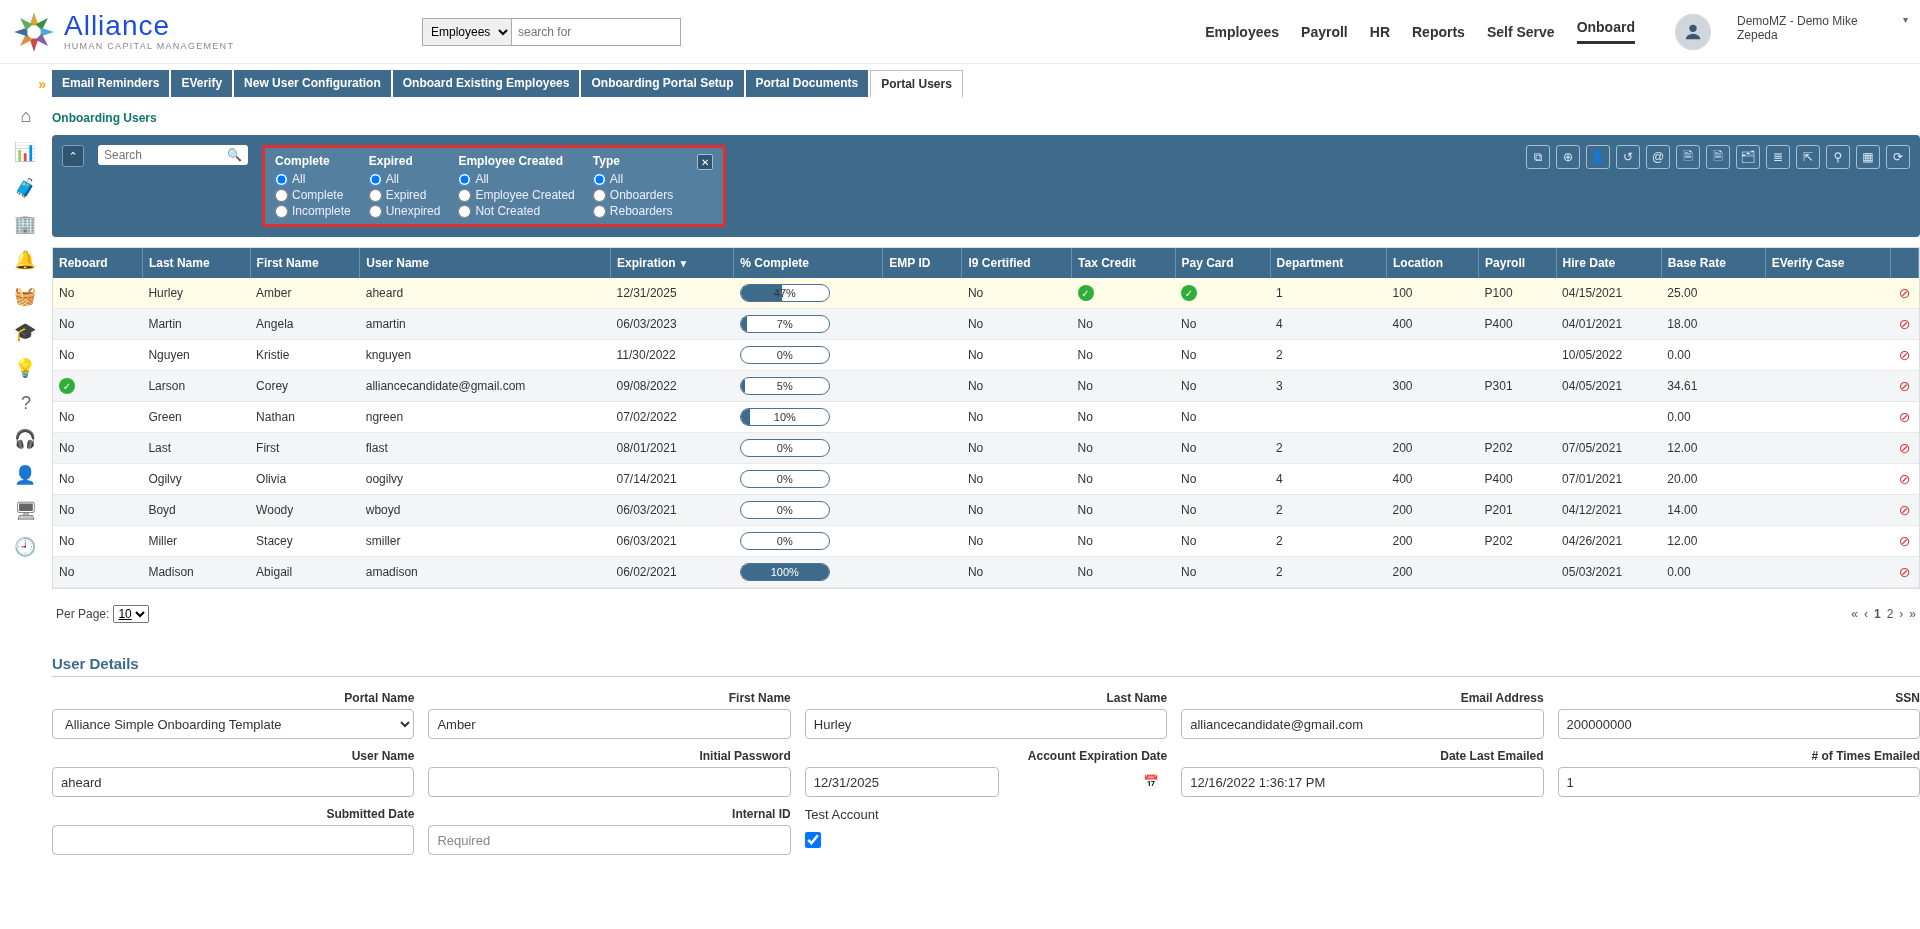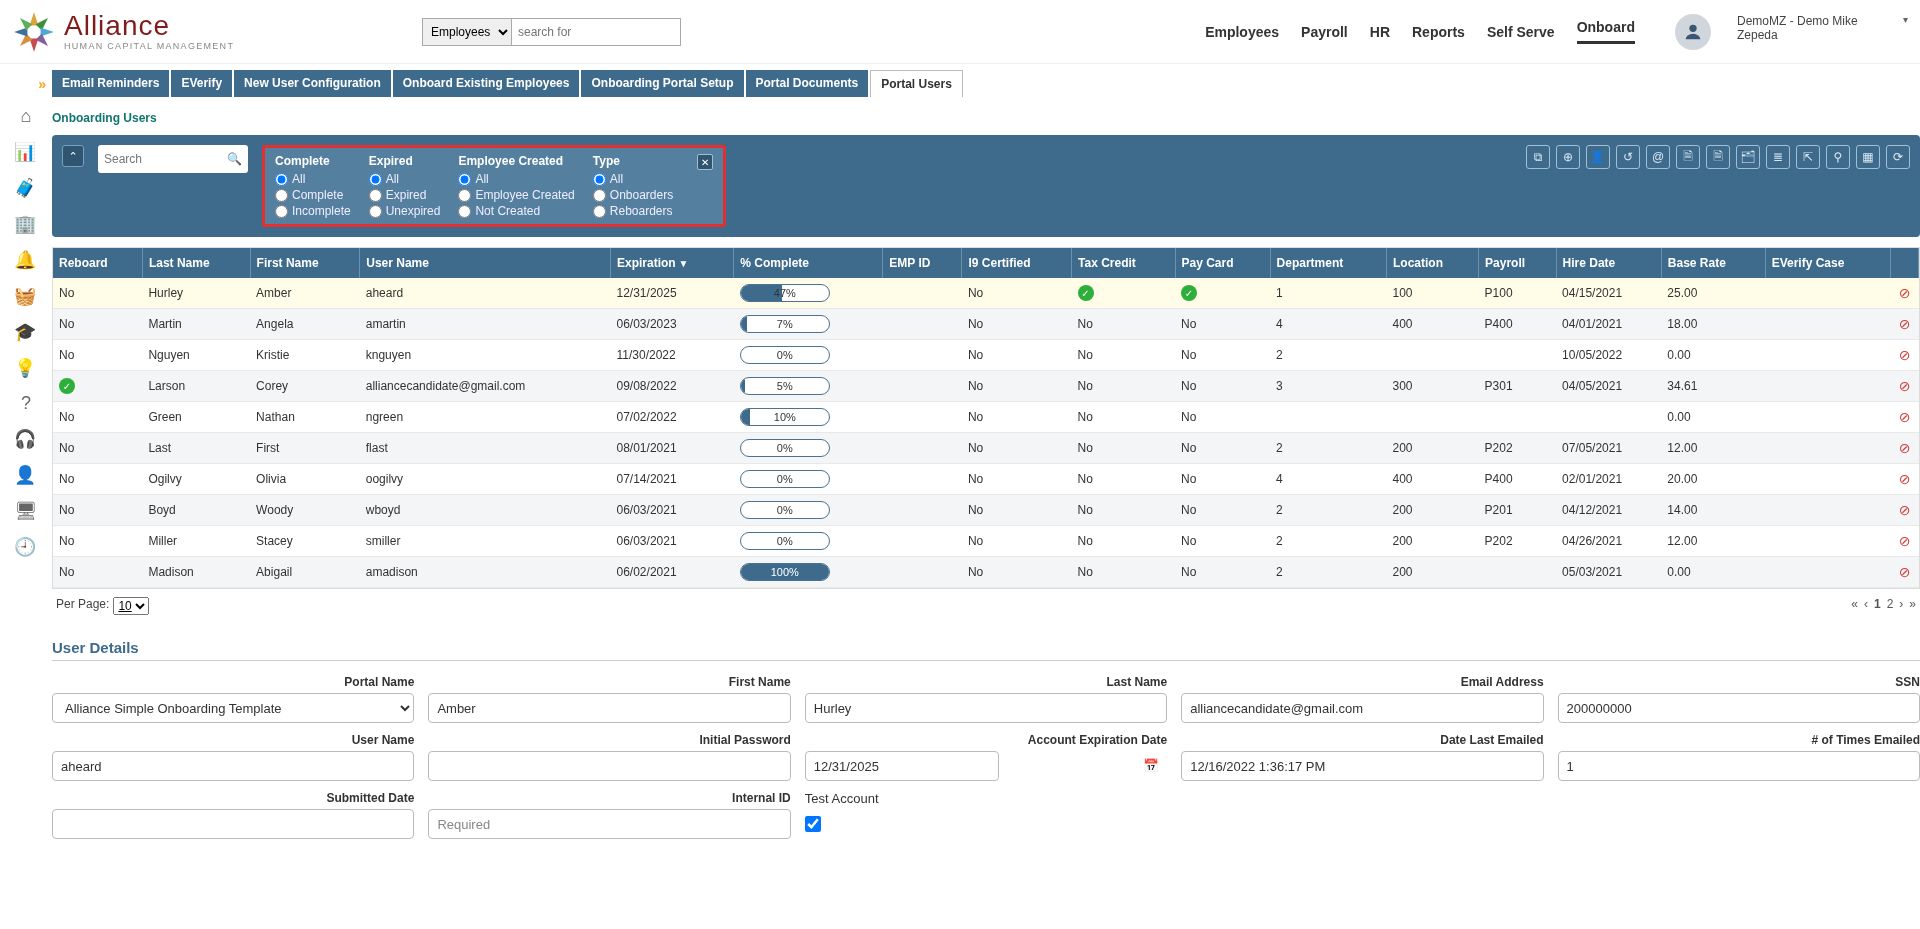--- a/index.html
+++ b/index.html
@@ -4,21 +4,21 @@
 <style>
 * { box-sizing: border-box; margin: 0; padding: 0; font-family: Arial, sans-serif; }
 html, body { height: 100%; width: 100%; }
 body { display: flex; flex-direction: column; color: #333; font-size: 13px; background: #fff; overflow:hidden;}
 
 
 .topbar { display: flex; align-items: center; height: 64px; padding: 0 12px; border-bottom: 1px solid #eee; }
 .logo-area { display: flex; align-items: center; gap: 8px; width: 270px; }
 .logo-mark { width: 44px; height: 44px; }
 .logo-text { display: flex; flex-direction: column; line-height: 1; }
-.logo-text .name { font-size: 28px; letter-spacing: 1px; color: #7f1d1d; font-weight: 400; }
+.logo-text .name { font-size: 28px; letter-spacing: 1px; color: #1d4ed8; font-weight: 400; }
 .logo-text .sub { font-size: 9px; letter-spacing: 1.3px; color: #888; margin-top: 2px; }
 
 .search-area { display:flex; align-items:center; margin-left: 140px; }
 .scope-select { border:1px solid #aaa; font-size:12px; height:28px; padding:0 4px; border-right:none; }
 .search-scope-input { height:28px; width:170px; border:1px solid #aaa; padding:0 6px; font-size:12px; color:#888;}
 
 .main-nav { margin-left:auto; display:flex; gap:22px; align-items:center; }
 .main-nav a { font-size:14px; color:#333; text-decoration:none; font-weight:600; cursor:pointer; }
 .main-nav a.active { border-bottom:3px solid #333; padding-bottom:6px; }
 
@@ -38,21 +38,21 @@
 
 .subtabs { display:flex; gap:2px; padding:6px 0 0 0; }
 .subtabs .tab { background:#3e6b8c; color:#fff; font-size:12px; font-weight:600; padding:6px 10px; cursor:pointer; }
 .subtabs .tab.active { background:#fff; color:#333; border:1px solid #bbb; border-bottom:none; }
 
 .page-title { font-size:12px; font-weight:700; margin:14px 0 10px 0; color:#0f766e; }
 
 
 .filterbar { background:#3e6b8c; border-radius:4px; padding:10px; display:flex; align-items:flex-start; gap:14px; position:relative;}
 .filterbar .collapse-btn { width:22px; height:22px; background:#2f5570; border:1px solid #77a0bf; color:#fff; display:flex;align-items:center;justify-content:center; font-size:11px; cursor:pointer; border-radius:3px; }
-.filterbar .search-box { background:#fff; height:28px; width:150px; display:flex; align-items:center; padding:0 6px; border-radius:3px; }
+.filterbar .search-box { background:#fff; height:20px; width:150px; display:flex; align-items:center; padding:0 6px; border-radius:3px; }
 .filterbar .search-box input { border:none; outline:none; font-size:12px; color:#888; width:100%; }
 .filterbar .search-box .mag { color:#888; font-size:12px; }
 
 .filter-groups-box { border:3px solid #e03030; background:#547f9f; padding:6px 10px; display:flex; gap:18px; position:relative; border-radius:2px;}
 .filter-col { display:flex; flex-direction:column; gap:2px; font-size:12px; color:#fff; }
 .filter-col .fhead { font-weight:700; margin-bottom:2px; }
 .filter-col label { display:flex; align-items:center; gap:4px; font-size:12px; color:#eef; white-space:nowrap;}
 .filter-close { width:16px; height:16px; background:#2f5570; border:1px solid #a0c0d8; color:#fff; font-size:10px; display:flex;align-items:center;justify-content:center;cursor:pointer; margin-left:6px; border-radius:2px; align-self:flex-start;}
 
 .toolbar-icons { margin-left:auto; display:flex; gap:6px; align-items:center; }
@@ -68,21 +68,21 @@
 table.grid tbody tr:nth-child(even){ background:#f3f5f7; }
 table.grid tbody tr.selected { background:#fffde8; }
 .check-green { display:inline-flex; width:16px; height:16px; border-radius:50%; background:#2eae3a; color:#fff; align-items:center; justify-content:center; font-size:10px;}
 .del-icon { color:#d43c3c; font-size:14px; cursor:pointer; display:flex; justify-content:center;}
 .progress { width:90px; height:18px; border:1px solid #4b7290; border-radius:10px; position:relative; background:#fff; overflow:hidden;}
 .progress .bar { height:100%; background:#3e6b8c; }
 .progress .lbl { position:absolute; left:0; right:0; top:0; bottom:0; display:flex; align-items:center; justify-content:center; font-size:11px; color:#333;}
 .progress.full .lbl { color:#fff; }
 
 
-.pager-row { display:flex; align-items:flex-start; padding:8px 4px; font-size:12px; color:#444;}
+.pager-row { display:flex; align-items:center; padding:16px 4px; font-size:12px; color:#444;}
 .pager-row select { font-size:12px; margin-left:4px;text-decoration:underline; }
 .pager-right { margin-left:auto; display:flex; align-items:center; gap:6px; color:#555;}
 .pager-right .pg { cursor:pointer; }
 .pager-right .current { font-weight:700; }
 
 
 .details-title { color:#3e6b8c; font-size:15px; font-weight:700; margin:16px 0 4px 0; border-bottom:1px solid #ccc; padding-bottom:4px;}
 .details-grid { display:grid; grid-template-columns: repeat(5, 1fr); gap:10px 14px; margin-top:10px; }
 .field { display:flex; flex-direction:column; gap:4px; }
 .field label { font-size:12px; font-weight:700; color:#333;text-align:right; }
@@ -458,21 +458,21 @@
                   <div class="lbl">0%</div>
                 </div>
               </td>
               <td></td>
               <td>No</td>
               <td>No</td>
               <td>No</td>
               <td>4</td>
               <td>400</td>
               <td>P400</td>
-              <td>02/01/2021</td>
+              <td>07/01/2021</td>
               <td>20.00</td>
               <td></td>
               <td>
                 <span class="del-icon">⊘</span>
               </td>
             </tr>
             <tr>
               <td>No</td>
               <td>Boyd</td>
               <td>Woody</td>

